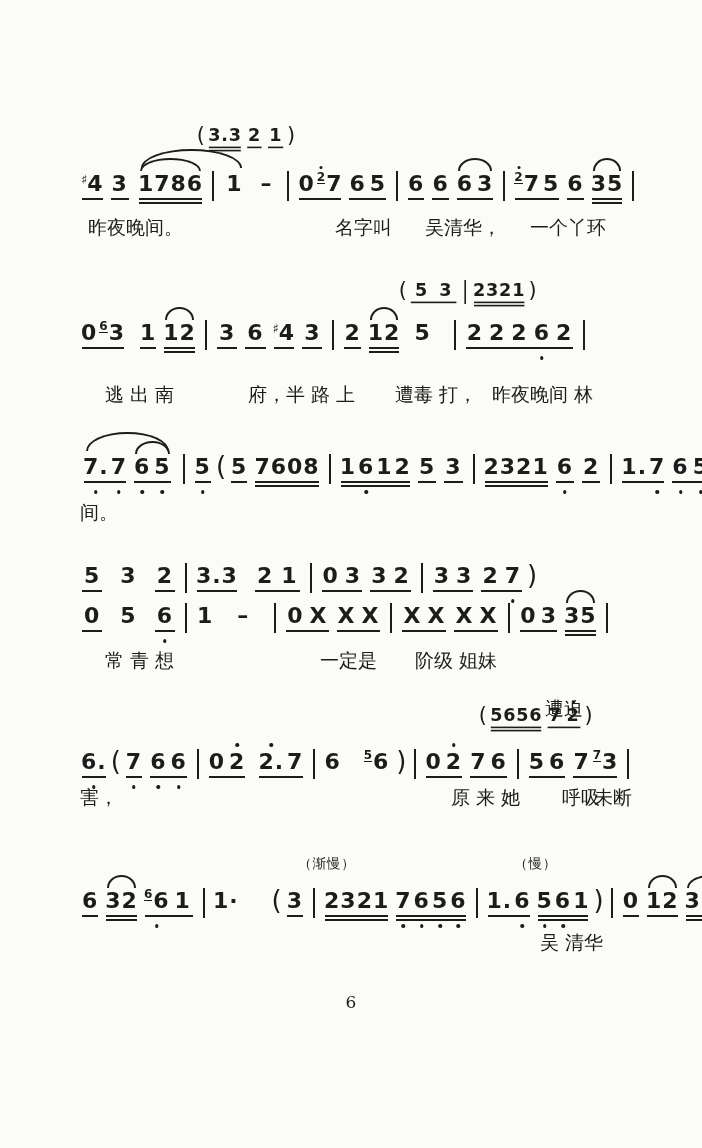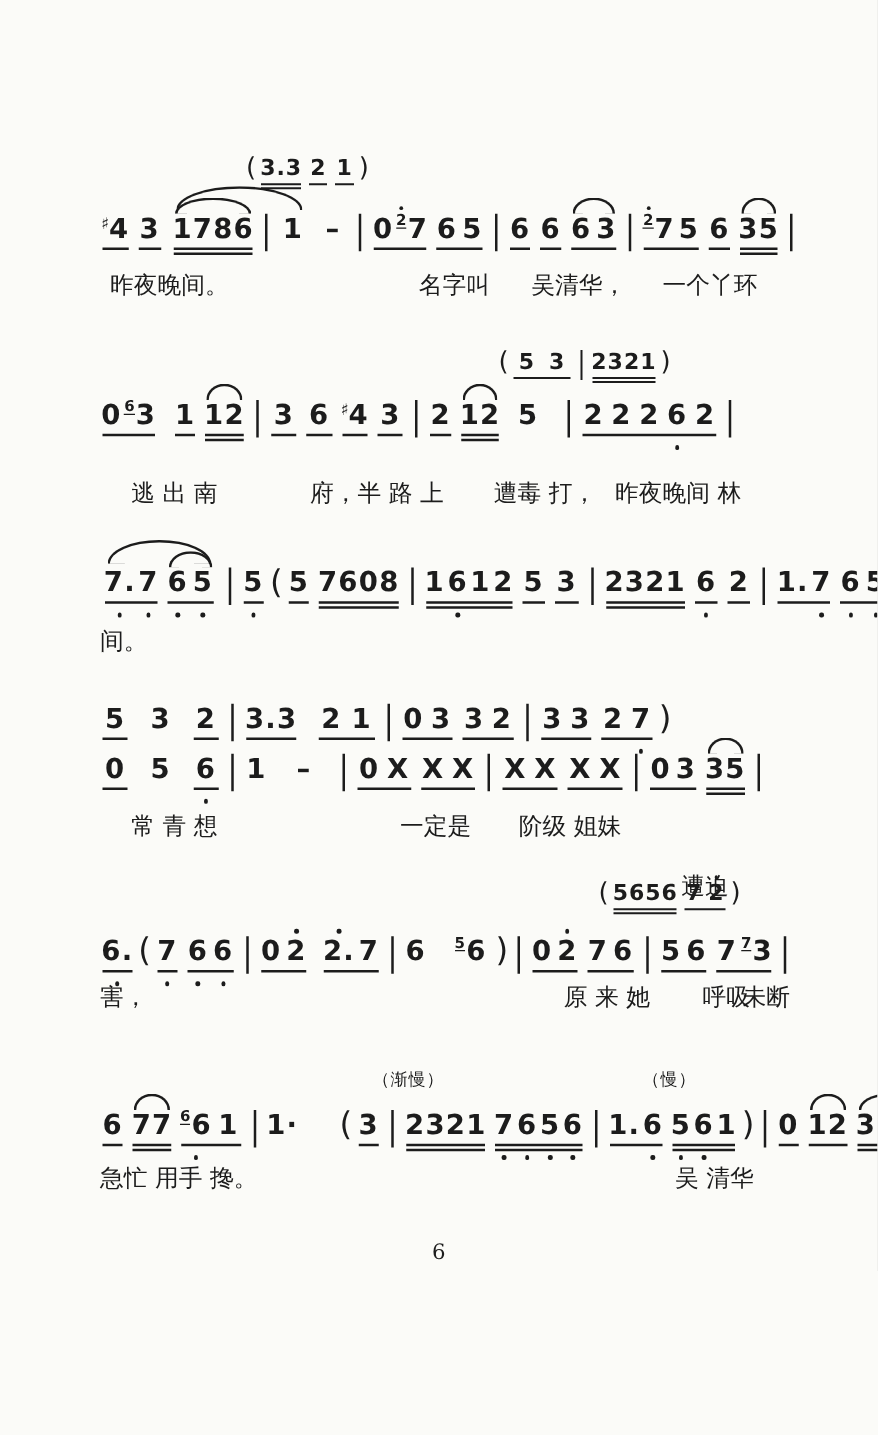--- a/index.html
+++ b/index.html
@@ -477,21 +477,21 @@
         </div>
         <div class="ann" style="left: 436px; top: 2px;">
           <span class="cn">（慢）</span>
         </div>
         <div class="row" style="top: 36px;">
           <div class="grp">
             <span class="note" style="padding: 0px 2px;">6</span>
             <i class="ul u1"></i>
           </div>
           <div class="grp arc">
-            <span class="note">77</span>
+            <span class="note">32</span>
             <i class="ul u1"></i>
             <i class="ul u2"></i>
           </div>
           <div class="grp">
             <span class="note"><span class="gr">6</span>6<i class="dotB"></i></span>
             <span class="note" style="padding: 0px 4px;">1</span>
             <i class="ul u1"></i>
           </div>
           <div class="bar"></div>
           <span class="note" style="padding: 0px 2px;">1·</span>
@@ -538,19 +538,18 @@
             <span class="note">12</span>
             <i class="ul u1"></i>
           </div>
           <div class="grp arc">
             <span class="note">321</span>
             <i class="ul u1"></i>
             <i class="ul u2"></i>
           </div>
         </div>
         <div class="lyr" style="top: 78px;">
-          <span style="left: 2px;">急忙 用手 搀。</span>
           <span style="left: 462px;">吴 清华</span>
         </div>
       </section>
     </div>
   <div class="pagenum">6</div>
 </div>
 
 </body></html>

